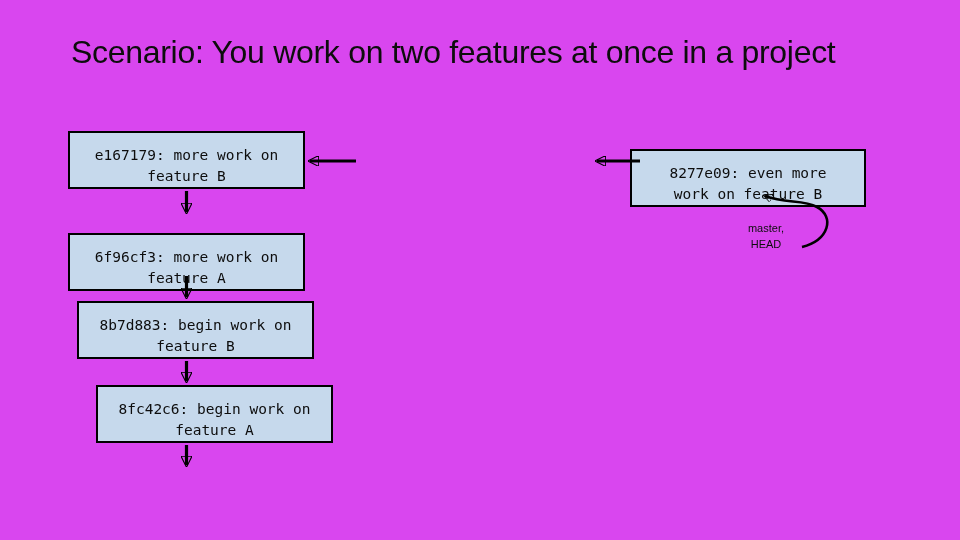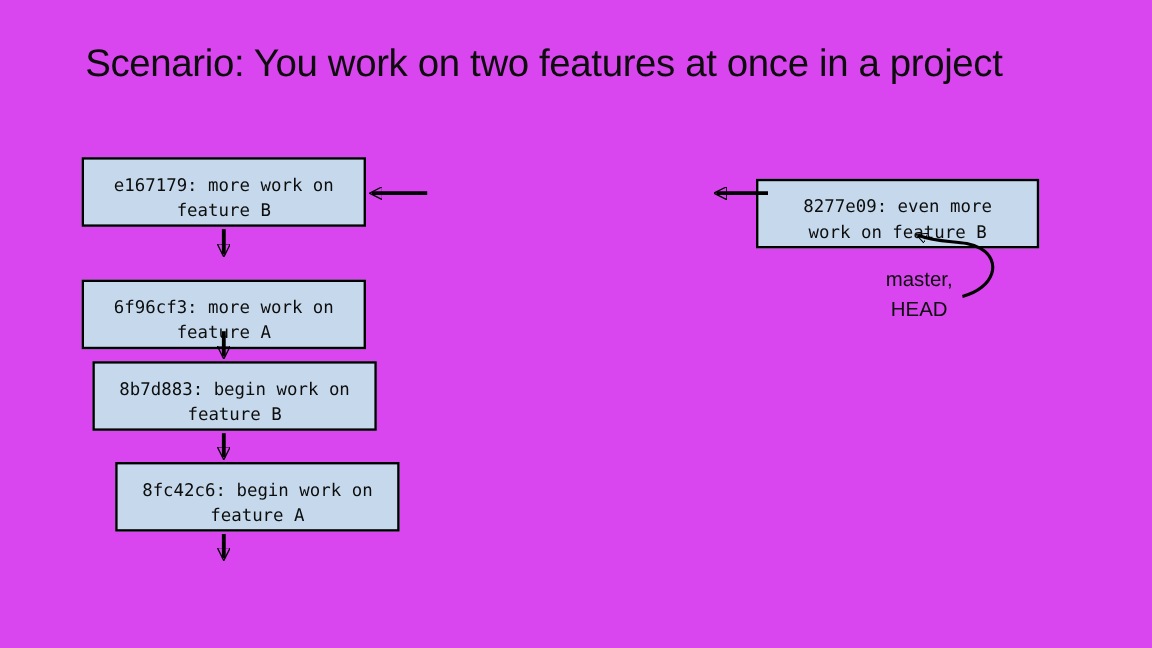--- a/index.html
+++ b/index.html
@@ -46,21 +46,21 @@
     text-align: center;
     white-space: pre-line;
   }
   .head-label {
     position: absolute;
     left: 716px;
     top: 221px;
     width: 100px;
     text-align: center;
     font-family: "Liberation Sans", sans-serif;
-    font-size: 17px;
+    font-size: 11px;
     line-height: 1.45;
     color: #0d0d0d;
     white-space: pre-line;
   }
   .arrows {
     position: absolute;
     left: 0;
     top: 0;
     pointer-events: none;
   }

